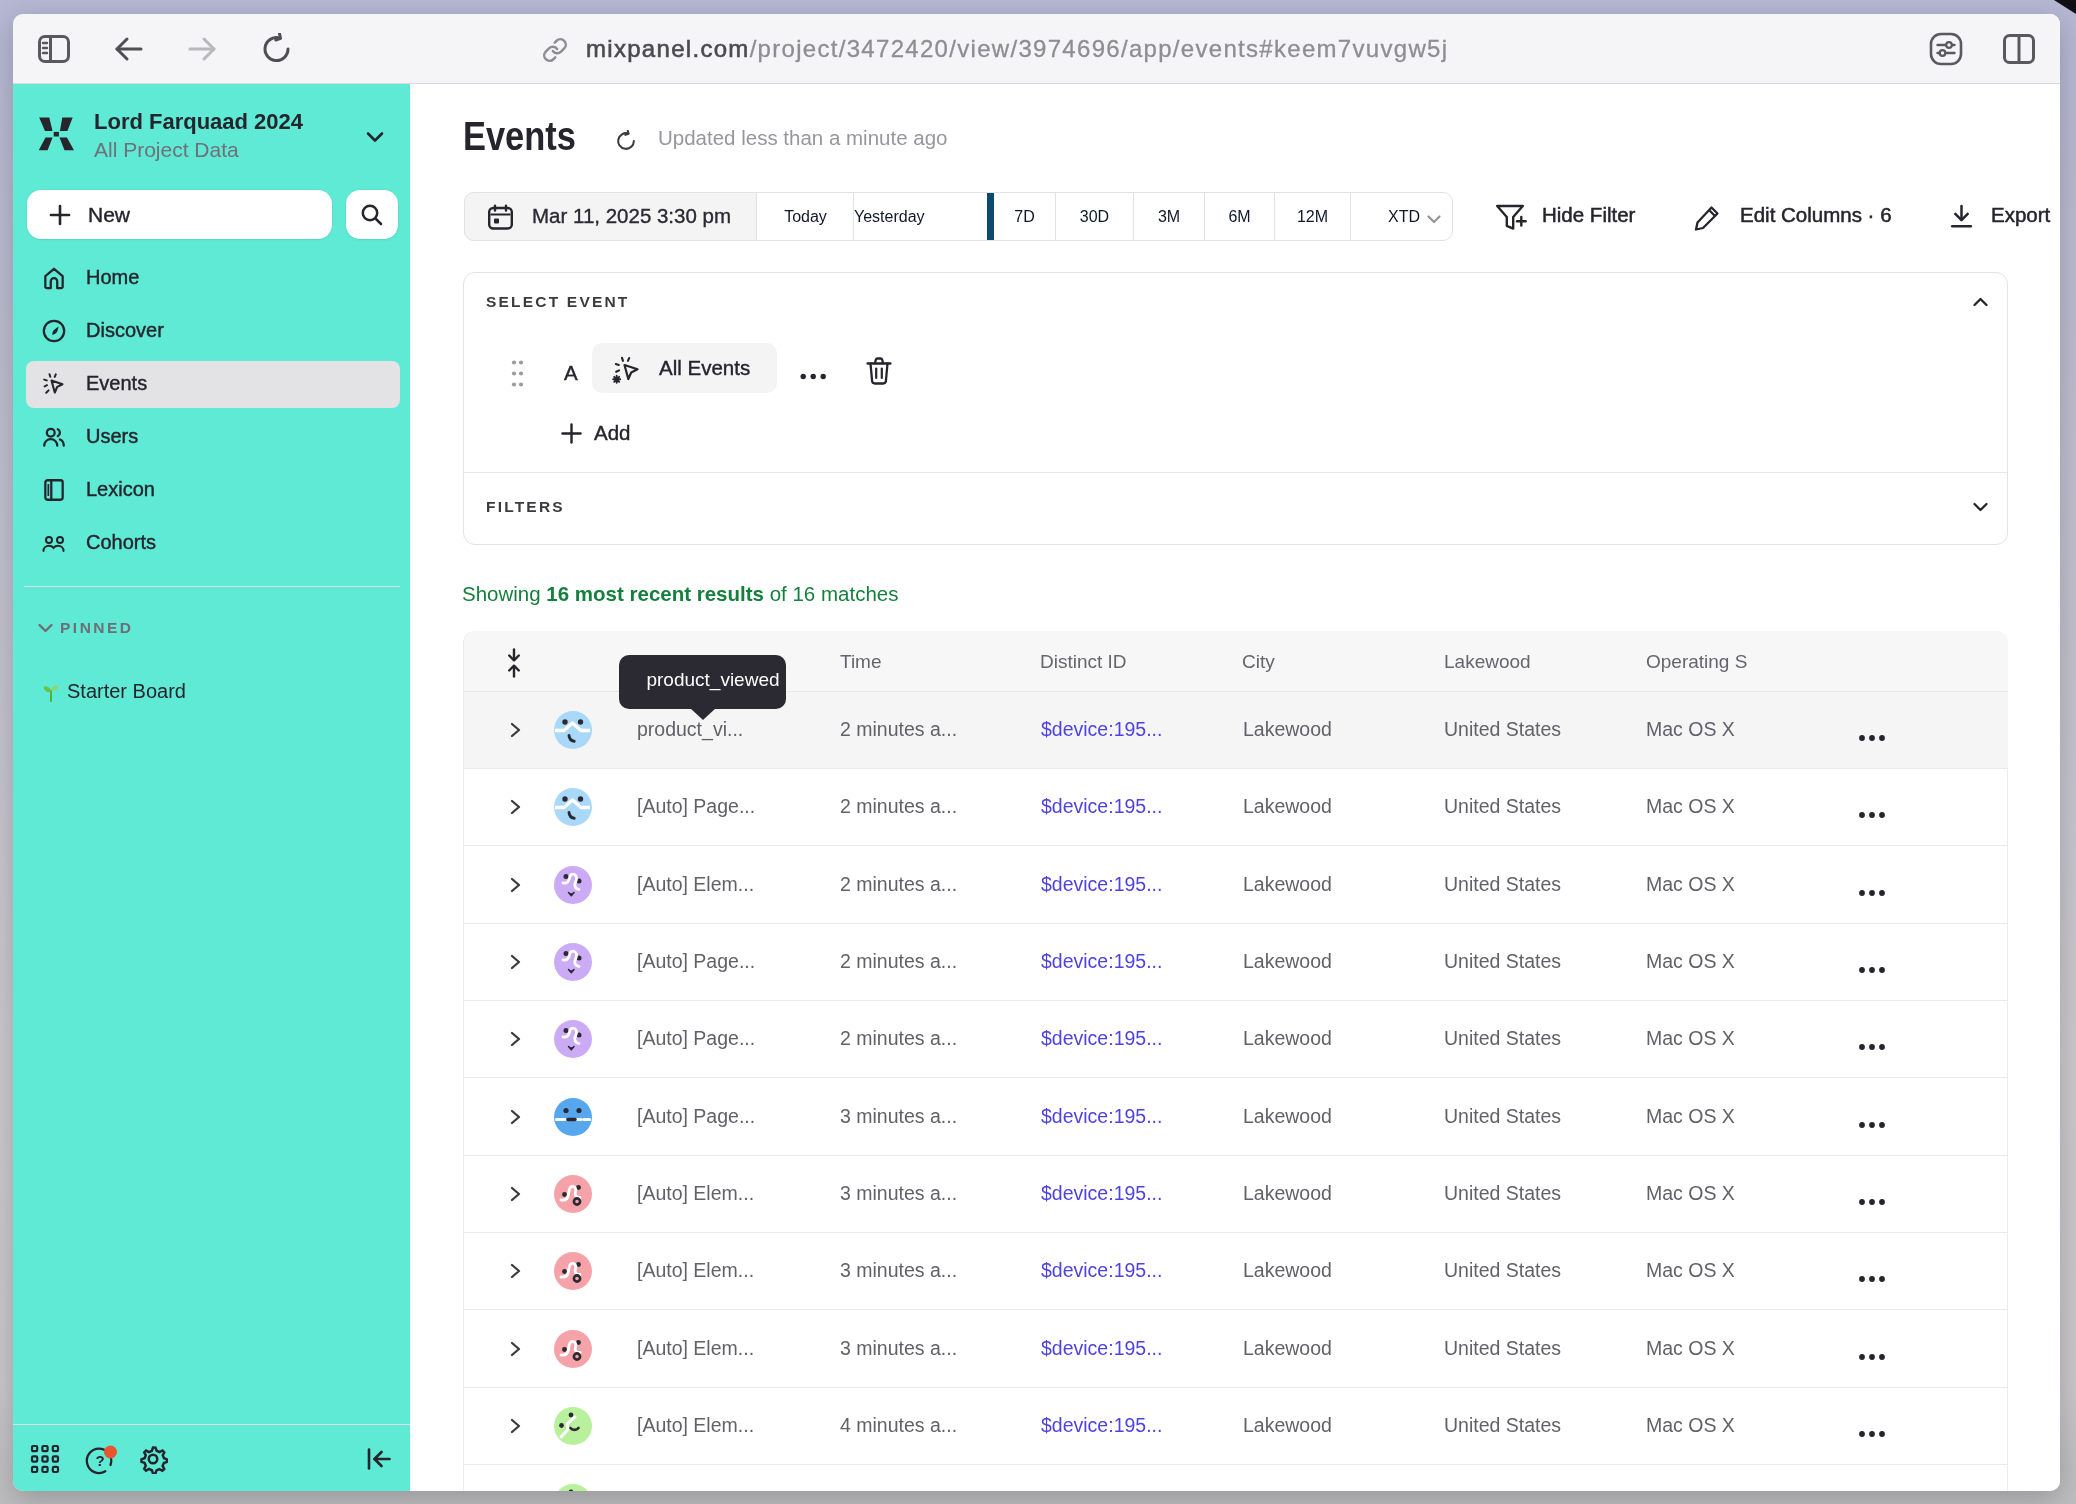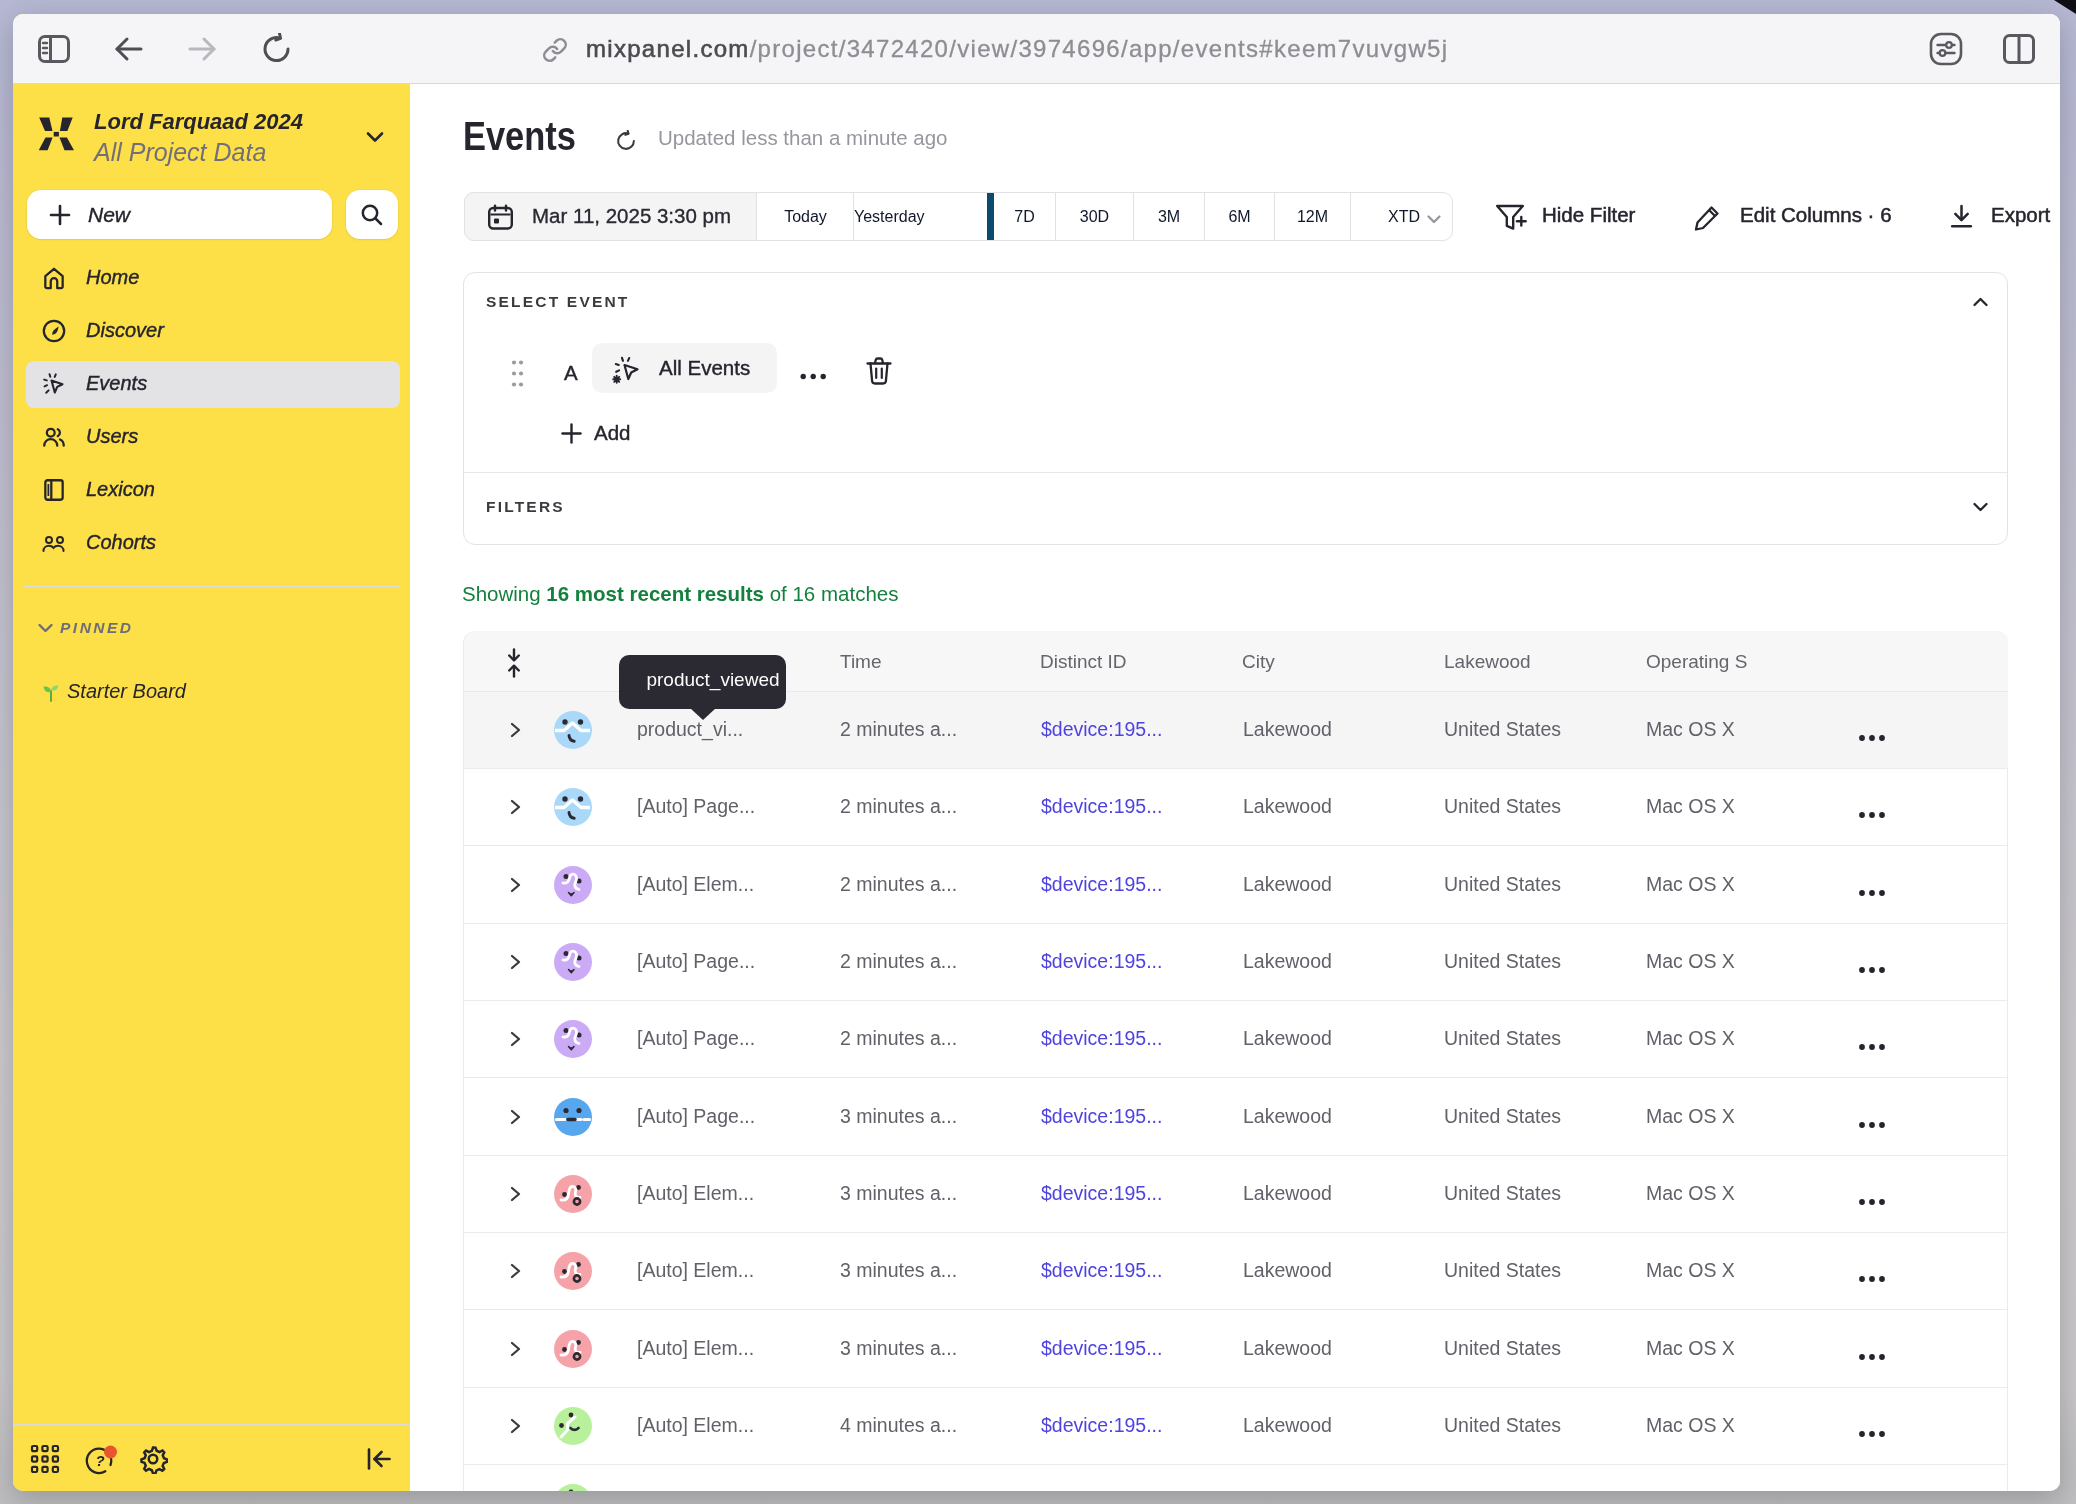--- a/index.html
+++ b/index.html
@@ -5,21 +5,21 @@
 * { margin:0; padding:0; box-sizing:border-box; }
 html,body { width:2076px; height:1504px; overflow:hidden; }
 body { font-family:"Liberation Sans", sans-serif; background:linear-gradient(180deg,#b6b8d4 0%,#c0bfd0 30%,#cccacd 70%,#cac8cb 92%,#c0bfc2 98%,#bebdc0 100%); position:relative; }
 .window { position:absolute; left:13px; top:14px; width:2047px; height:1477px; border-radius:10px; background:#f5f4f6; overflow:hidden; box-shadow:0 8px 30px rgba(0,0,0,.22); }
 .abs { position:absolute; }
 
 .toolbar { position:absolute; left:0; top:0; width:100%; height:70px; background:#f5f4f6; border-bottom:1px solid #d9d8da; z-index:5; }
 .urltext { position:absolute; top:21px; left:573px; font-size:24px; color:#8e8d94; letter-spacing:1.3px; -webkit-text-stroke:0.3px; }
 .urltext b { color:#4c4b51; font-weight:normal;margin-top:20px; -webkit-text-stroke:0.6px #4c4b51; }
 
-.sidebar { position:absolute; left:0; top:0; width:397px; height:1477px; background:#fde047; z-index:1;font-style:italic; }
+.sidebar { position:absolute; left:0; top:0; width:397px; height:1477px; background:#5eead4; z-index:1; }
 .navitem { position:absolute; left:73px; font-size:20px; color:#26242d; font-weight:500; -webkit-text-stroke:0.4px #26242d; }
 .navsel { position:absolute; left:13px; top:347px; width:374px; height:47px; background:#e3e2e4; border-radius:8px; }
 
 .main { position:absolute; left:397px; top:0; width:1650px; height:1477px; background:#ffffff; z-index:0; }
 .mc { position:absolute; z-index:3; }
 .panel { position:absolute; border:1px solid #e3e3e6; border-radius:12px; background:#fff; }
 .seglabel { font-size:16px; color:#0f172a; line-height:47px; }
 .ghd { font-size:19px; color:#66656d; }
 .rowtx { font-size:19.5px; color:#626169; }
 .actx { font-size:20.5px; font-weight:500; color:#26242d; -webkit-text-stroke:0.5px #26242d; }
@@ -77,21 +77,21 @@
     <svg class="abs" style="left:26px;top:102px" width="36" height="36" viewBox="0 0 36 36">
       <g fill="#26242d">
         <path d="M0.2 1.4 L10.3 1.4 L13.5 15.1 L6.0 15.1 Z"></path>
         <path d="M23.3 1.4 L33.7 1.4 L28.4 15.1 L20.9 15.1 Z"></path>
         <rect x="14.7" y="15.9" width="5.2" height="4.6"></rect>
         <path d="M6.5 21.5 L13.6 21.5 L8.6 34.2 L-0.2 34.2 Z"></path>
         <path d="M20.5 21.5 L27.9 21.5 L35.0 34.2 L25.5 34.2 Z"></path>
       </g>
     </svg>
     <div class="abs" style="left:81px;top:95px;font-size:22px;font-weight:bold;color:#26242d;">Lord Farquaad 2024</div>
-    <div class="abs" style="left:81px;top:124px;font-size:25px;color:#726f7a;">All Project Data</div>
+    <div class="abs" style="left:81px;top:124px;font-size:21px;color:#726f7a;">All Project Data</div>
     <svg class="abs" style="left:352px;top:116px" width="20" height="14" viewBox="0 0 20 14">
       <polyline points="3,3.5 10,10.5 17,3.5" fill="none" stroke="#26242d" stroke-width="2.6" stroke-linecap="round" stroke-linejoin="round"></polyline>
     </svg>
 
     <div class="abs" style="left:14px;top:176px;width:305px;height:49px;background:#ffffff;border-radius:14px;box-shadow:0 1px 2px rgba(0,0,0,0.08), 0 0 0 1px rgba(0,0,0,0.025);"></div>
     <svg class="abs" style="left:35px;top:189px" width="24" height="24" viewBox="0 0 24 24">
       <line x1="12" y1="3" x2="12" y2="21" stroke="#26242d" stroke-width="2.6" stroke-linecap="round"></line>
       <line x1="3" y1="12" x2="21" y2="12" stroke="#26242d" stroke-width="2.6" stroke-linecap="round"></line>
     </svg>
     <div class="abs" style="left:75px;top:189px;font-size:21px;font-weight:500;color:#26242d;-webkit-text-stroke:0.4px #26242d;">New</div>

